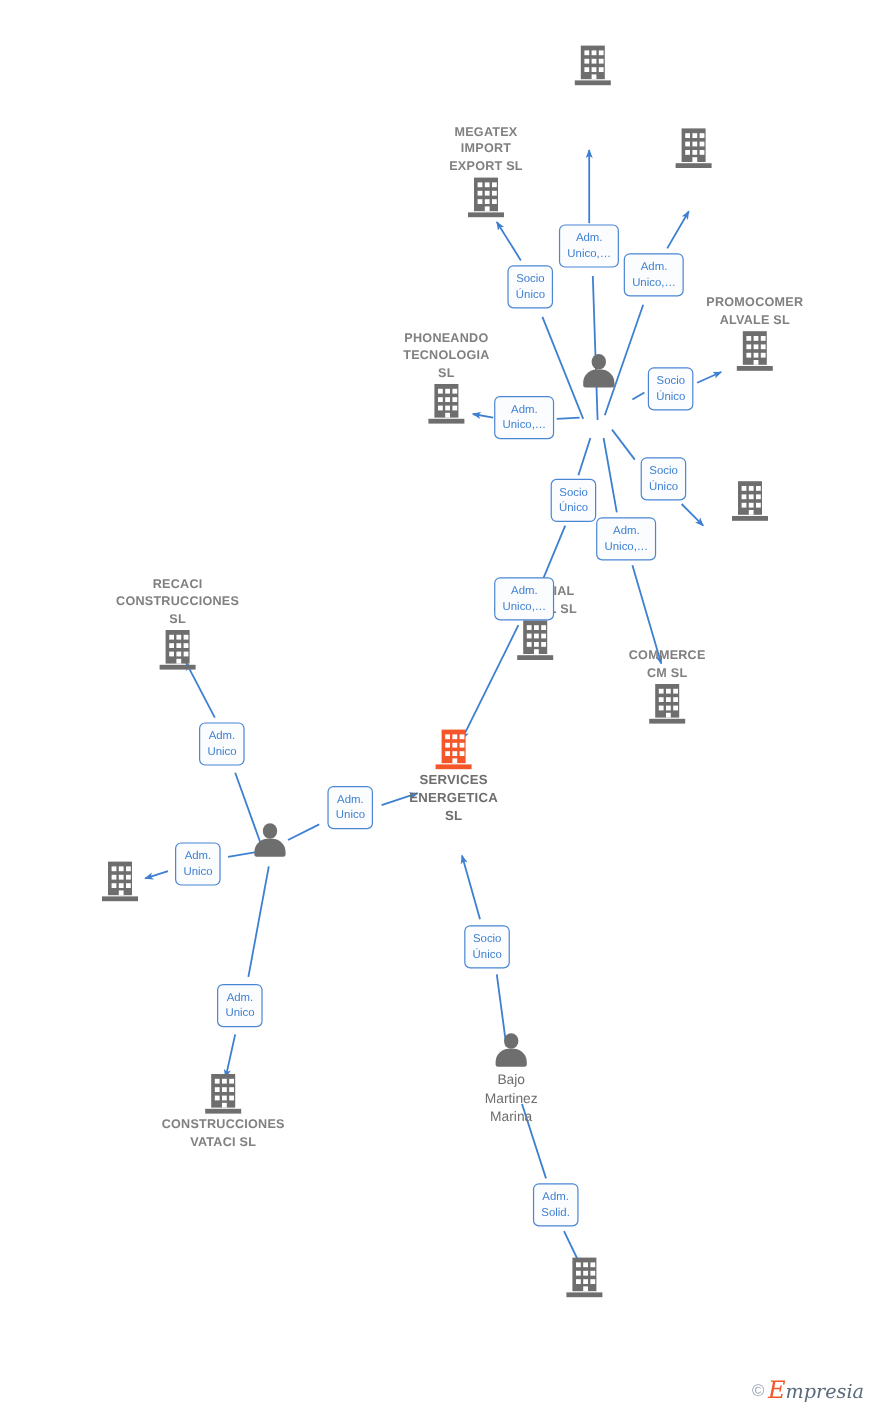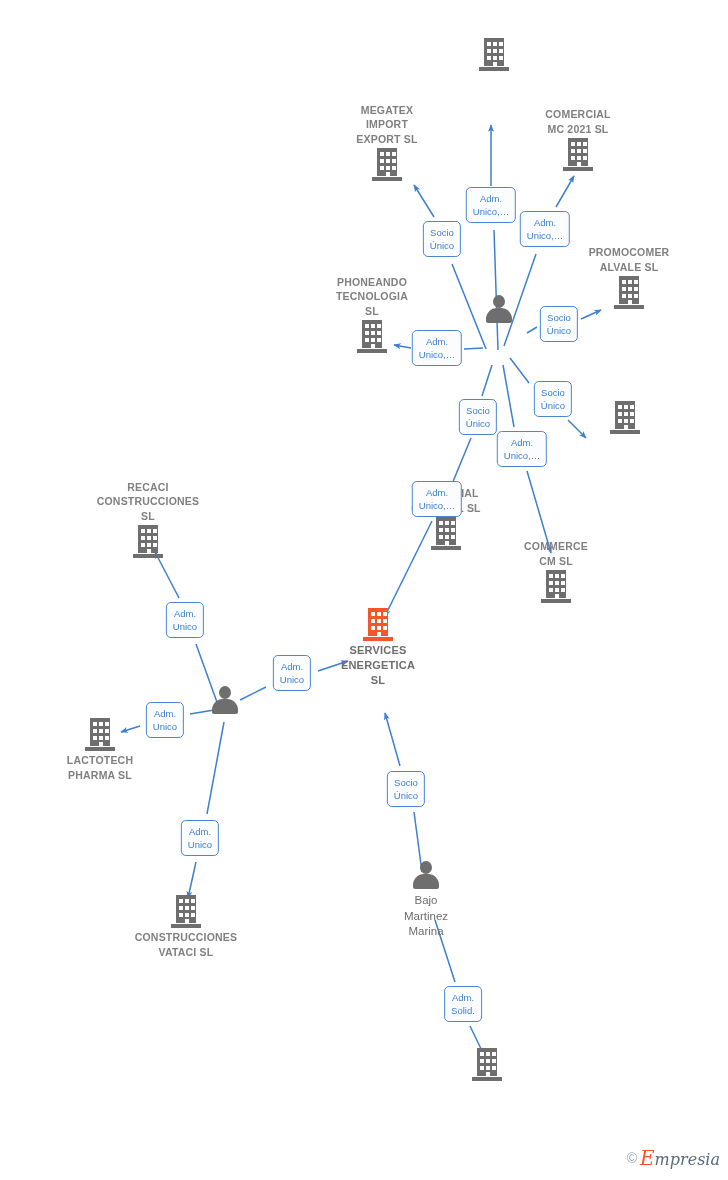--- a/index.html
+++ b/index.html
@@ -135,21 +135,21 @@
             <div class="win" style="left: 14px; top: 11px;"></div>
             <div class="win" style="left: 20px; top: 11px;"></div>
             <div class="win" style="left: 8px; top: 18px;"></div>
             <div class="win" style="left: 14px; top: 18px;"></div>
             <div class="win" style="left: 20px; top: 18px;"></div>
             <div class="win" style="left: 14px; top: 24px; height: 4px;"></div>
             <div class="base"></div>
           </div>
         </div>
       </div>
-      <div class="node company" style="left: 387px; top: 102.5px;">
+      <div class="node company" style="left: 405px; top: 102.5px;">
         <span class="nlabel above">MEGATEX
 IMPORT
 EXPORT  SL</span>
         <div class="ico" style="display: flex; justify-content: center;">
           <div class="bld">
             <div class="tower"></div>
             <div class="win" style="left: 8px; top: 4px;"></div>
             <div class="win" style="left: 14px; top: 4px;"></div>
             <div class="win" style="left: 20px; top: 4px;"></div>
             <div class="win" style="left: 8px; top: 11px;"></div>
@@ -157,22 +157,20 @@
             <div class="win" style="left: 20px; top: 11px;"></div>
             <div class="win" style="left: 8px; top: 18px;"></div>
             <div class="win" style="left: 14px; top: 18px;"></div>
             <div class="win" style="left: 20px; top: 18px;"></div>
             <div class="win" style="left: 14px; top: 24px; height: 4px;"></div>
             <div class="base"></div>
           </div>
         </div>
       </div>
       <div class="node company" style="left: 578px; top: 107px;">
-        <span class="nlabel above">COMERCIAL
-MC 2021  SL</span>
         <div class="ico" style="display: flex; justify-content: center;">
           <div class="bld">
             <div class="tower"></div>
             <div class="win" style="left: 8px; top: 4px;"></div>
             <div class="win" style="left: 14px; top: 4px;"></div>
             <div class="win" style="left: 20px; top: 4px;"></div>
             <div class="win" style="left: 8px; top: 11px;"></div>
             <div class="win" style="left: 14px; top: 11px;"></div>
             <div class="win" style="left: 20px; top: 11px;"></div>
             <div class="win" style="left: 8px; top: 18px;"></div>
@@ -313,22 +311,20 @@
             <div class="win" style="left: 8px; top: 11px;"></div>
             <div class="win" style="left: 14px; top: 11px;"></div>
             <div class="win" style="left: 20px; top: 11px;"></div>
             <div class="win" style="left: 8px; top: 18px;"></div>
             <div class="win" style="left: 14px; top: 18px;"></div>
             <div class="win" style="left: 20px; top: 18px;"></div>
             <div class="win" style="left: 14px; top: 24px; height: 4px;"></div>
             <div class="base"></div>
           </div>
         </div>
-        <span class="nlabel below">LACTOTECH
-PHARMA SL</span>
       </div>
       <div class="node company" style="left: 186px; top: 895px;">
         <div class="ico" style="display: flex; justify-content: center;">
           <div class="bld">
             <div class="tower"></div>
             <div class="win" style="left: 8px; top: 4px;"></div>
             <div class="win" style="left: 14px; top: 4px;"></div>
             <div class="win" style="left: 20px; top: 4px;"></div>
             <div class="win" style="left: 8px; top: 11px;"></div>
             <div class="win" style="left: 14px; top: 11px;"></div>

